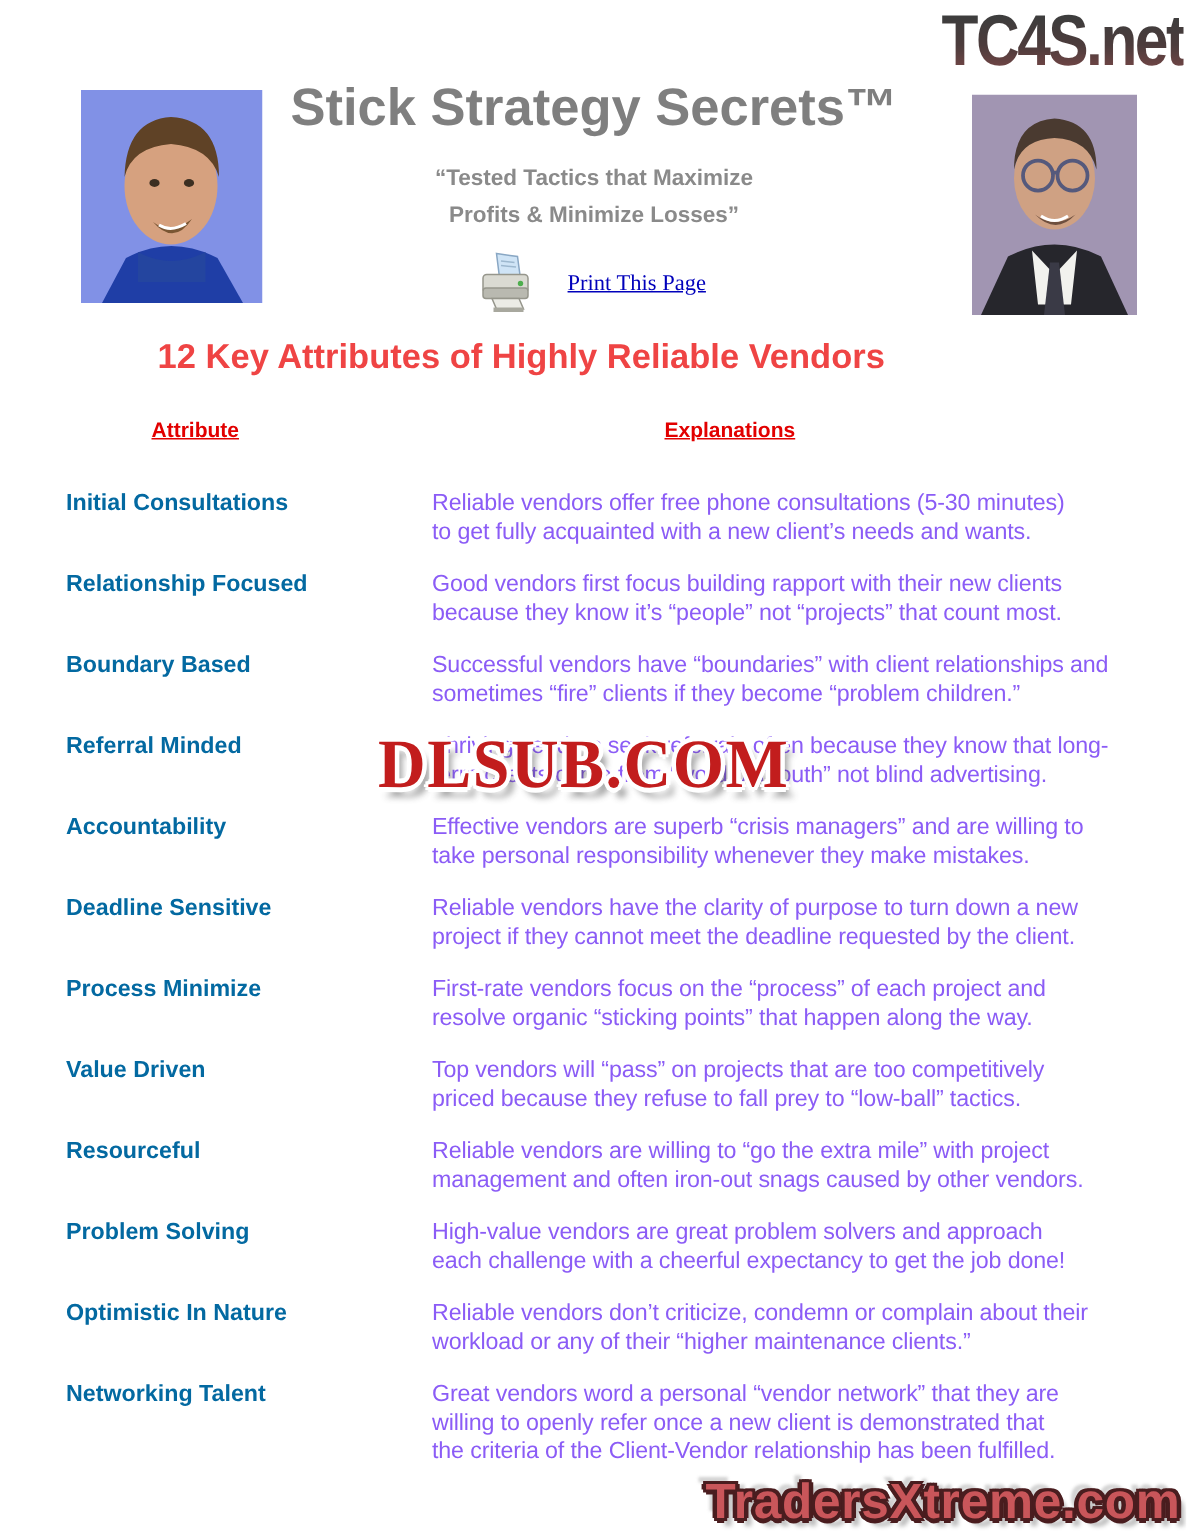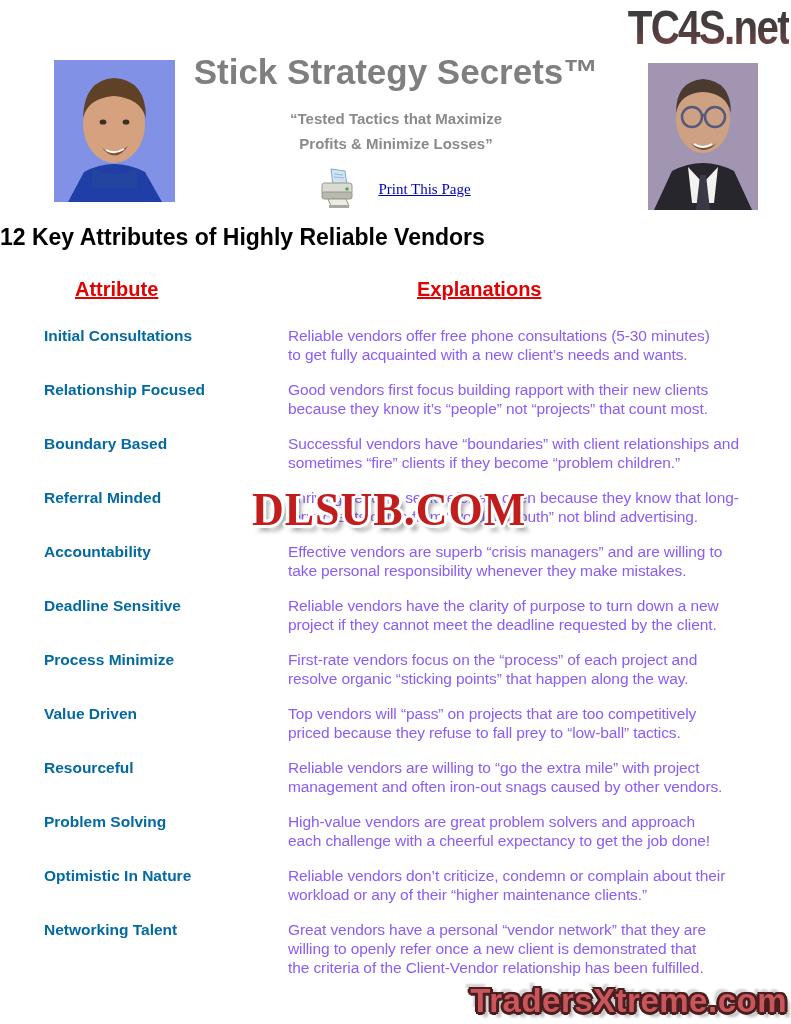--- a/index.html
+++ b/index.html
@@ -24,25 +24,25 @@
   
   .title-block { position:absolute; left:178px; top:52px; width:436px; text-align:center; }
   .main-title { font-size:35px; font-weight:bold; color:#7f7f7f; letter-spacing:0; }
   .subtitle { margin-top:14px; font-size:15px; font-weight:bold; color:#8a8a8a; line-height:25px; white-space:pre-line; }
 
   
   .print-row { position:absolute; top:168px; left:0; width:791px; display:flex; justify-content:center; align-items:center; gap:24px; }
   .print-link { font-family:"Liberation Serif", serif; font-size:15px; color:#0000bb; text-decoration:underline; cursor:pointer; }
 
   
-  .heading { position:absolute; top:224px; left:0; width:695px; text-align:left;
-             font-size:23px; font-weight:bold; color:#000000; }
+  .heading { position:absolute; top:224px; left:0; width:695px; text-align:center;
+             font-size:23px; font-weight:bold; color:#ef4444; }
 
   
-  .col-head { position:absolute; top:278px; font-size:20px; font-weight:bold; color:#e20000; text-decoration:underline; }
+  .col-head { position:absolute; top:278px; font-size:14px; font-weight:bold; color:#e20000; text-decoration:underline;margin-left:26px; }
   .col-head.attr { left:75px; }
   .col-head.expl { left:417px; }
 
   
   .rows { position:absolute; left:44px; top:326px; width:744px; }
   .row { display:flex; align-items:flex-start; margin-bottom:16px; }
   .row .attr { width:244px; font-size:15.5px; font-weight:bold; color:#0369a1; line-height:19px; }
   .row .exp { width:500px; font-size:15.5px; color:#8b5cf6; line-height:19px; white-space:pre-line; letter-spacing:-0.1px; }
 
   
@@ -176,21 +176,21 @@
       <div class="exp">High-value vendors are great problem solvers and approach
 each challenge with a cheerful expectancy to get the job done!</div>
     </div>
     <div class="row">
       <div class="attr">Optimistic In Nature</div>
       <div class="exp">Reliable vendors don’t criticize, condemn or complain about their
 workload or any of their “higher maintenance clients.”</div>
     </div>
     <div class="row">
       <div class="attr">Networking Talent</div>
-      <div class="exp">Great vendors have a personal “vendor network” that they are
+      <div class="exp">Great vendors word a personal “vendor network” that they are
 willing to openly refer once a new client is demonstrated that
 the criteria of the Client-Vendor relationship has been fulfilled.</div>
     </div>
   </div>
 
   <div class="watermark">DLSUB.COM</div>
 
   <div class="footer-logo">TradersXtreme.com</div>
 
 </div>

